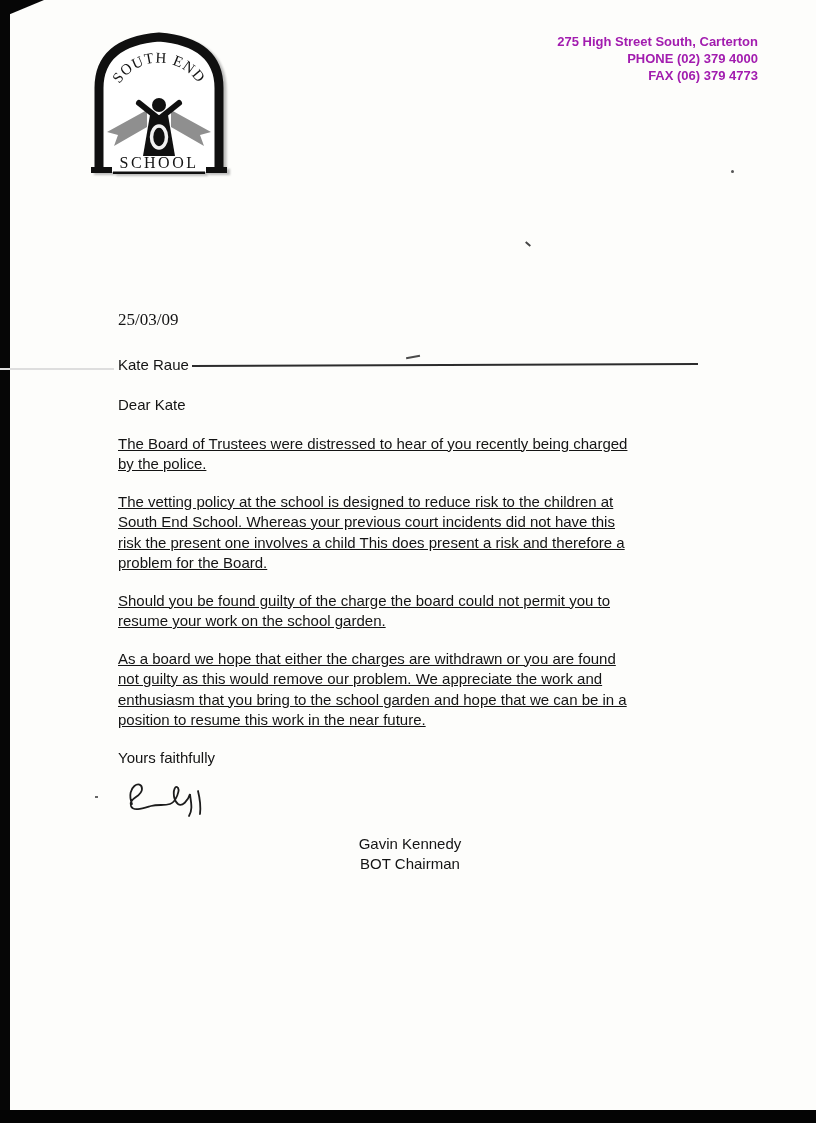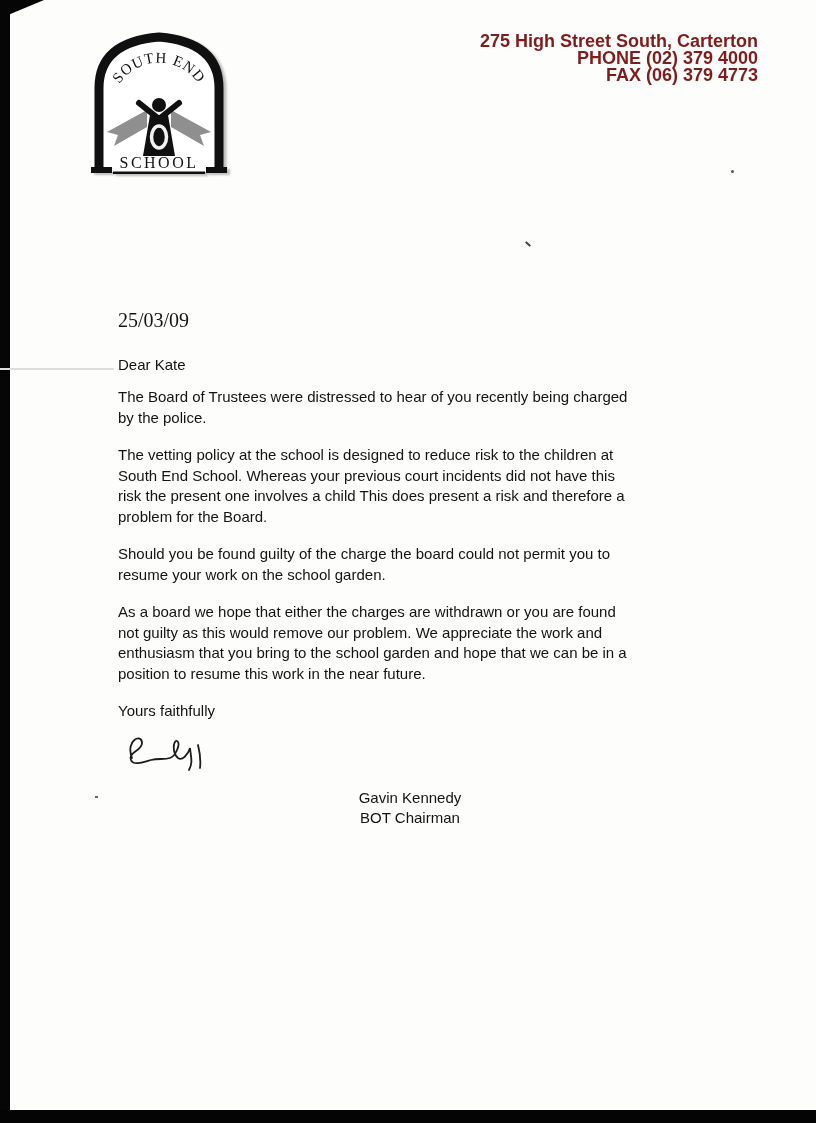--- a/index.html
+++ b/index.html
@@ -16,33 +16,33 @@
     border-top:15px solid #060606;border-right:36px solid transparent;z-index:4;}
   .crease{position:absolute;left:0;top:368px;width:114px;height:2px;background:#dedede;z-index:5;}
   .speck{position:absolute;background:#444;z-index:3;}
   .speck-a{left:525px;top:243px;width:6px;height:2px;transform:rotate(40deg);}
   .speck-b{left:731px;top:170px;width:3px;height:3px;border-radius:50%;background:#555;}
   .speck-c{left:95px;top:796px;width:3px;height:2px;background:#666;}
 
   
   .contact{
     position:absolute;top:33px;right:58px;text-align:right;
-    font-weight:bold;font-size:18px;line-height:17px;color:#7f1d1d;
+    font-weight:bold;font-size:13px;line-height:17px;color:#a21caf;
   }
   .logo-wrap{position:absolute;left:88px;top:28px;width:142px;height:148px;}
   .logo-wrap svg{filter:drop-shadow(3px 2px 1px rgba(110,110,110,.45));}
 
   
   .letter{position:absolute;left:118px;top:310px;width:584px;font-size:15px;line-height:20.5px;color:#141414;}
-  .date{font-family:"Liberation Serif",serif;font-size:20px;margin:0 0 24px 0;}
+  .date{font-family:"Liberation Serif",serif;font-size:17px;margin:0 0 24px 0;}
   .recipient-row{position:relative;margin:0 0 20px 0;}
   .pen-line{position:absolute;left:74px;top:9px;width:506px;height:1.5px;background:#2c2c2c;transform:rotate(-0.25deg);}
   .pen-dash{position:absolute;left:288px;top:1px;width:14px;height:1.5px;background:#4a4a4a;transform:rotate(-10deg);}
-  .salutation{margin:0 0 12px 0;}
-  .letter p.body-par{margin:0 0 17px 0;white-space:pre-line;}
+  .salutation{margin:0 0 18px 0;}
+  .letter p.body-par{margin:0 0 17px 0;white-space:pre-line;text-decoration:underline;}
   .closing{margin:4px 0 8px 0;}
   .sig{height:58px;}
   .sig-name,.sig-title{line-height:20px;text-align:center;}
 </style>
 </head>
 <body>
 
 <div class="page">
 
   <div class="edge-left"></div>
@@ -85,20 +85,25 @@
 
   <div class="contact">
     <div>275 High Street South, Carterton</div>
     <div>PHONE (02) 379 4000</div>
     <div>FAX (06) 379 4773</div>
   </div>
 
   <div class="letter">
     <div class="date">25/03/09</div>
 
+    <div class="recipient-row">
+      <span>Kate Raue</span>
+      <span class="pen-line"></span>
+      <span class="pen-dash"></span>
+    </div>
 
     <div class="salutation">Dear Kate</div>
 
     <p class="body-par">The Board of Trustees were distressed to hear of you recently being charged
 by the police.</p>
     <p class="body-par">The vetting policy at the school is designed to reduce risk to the children at
 South End School. Whereas your previous court incidents did not have this
 risk the present one involves a child This does present a risk and therefore a
 problem for the Board.</p>
     <p class="body-par">Should you be found guilty of the charge the board could not permit you to

